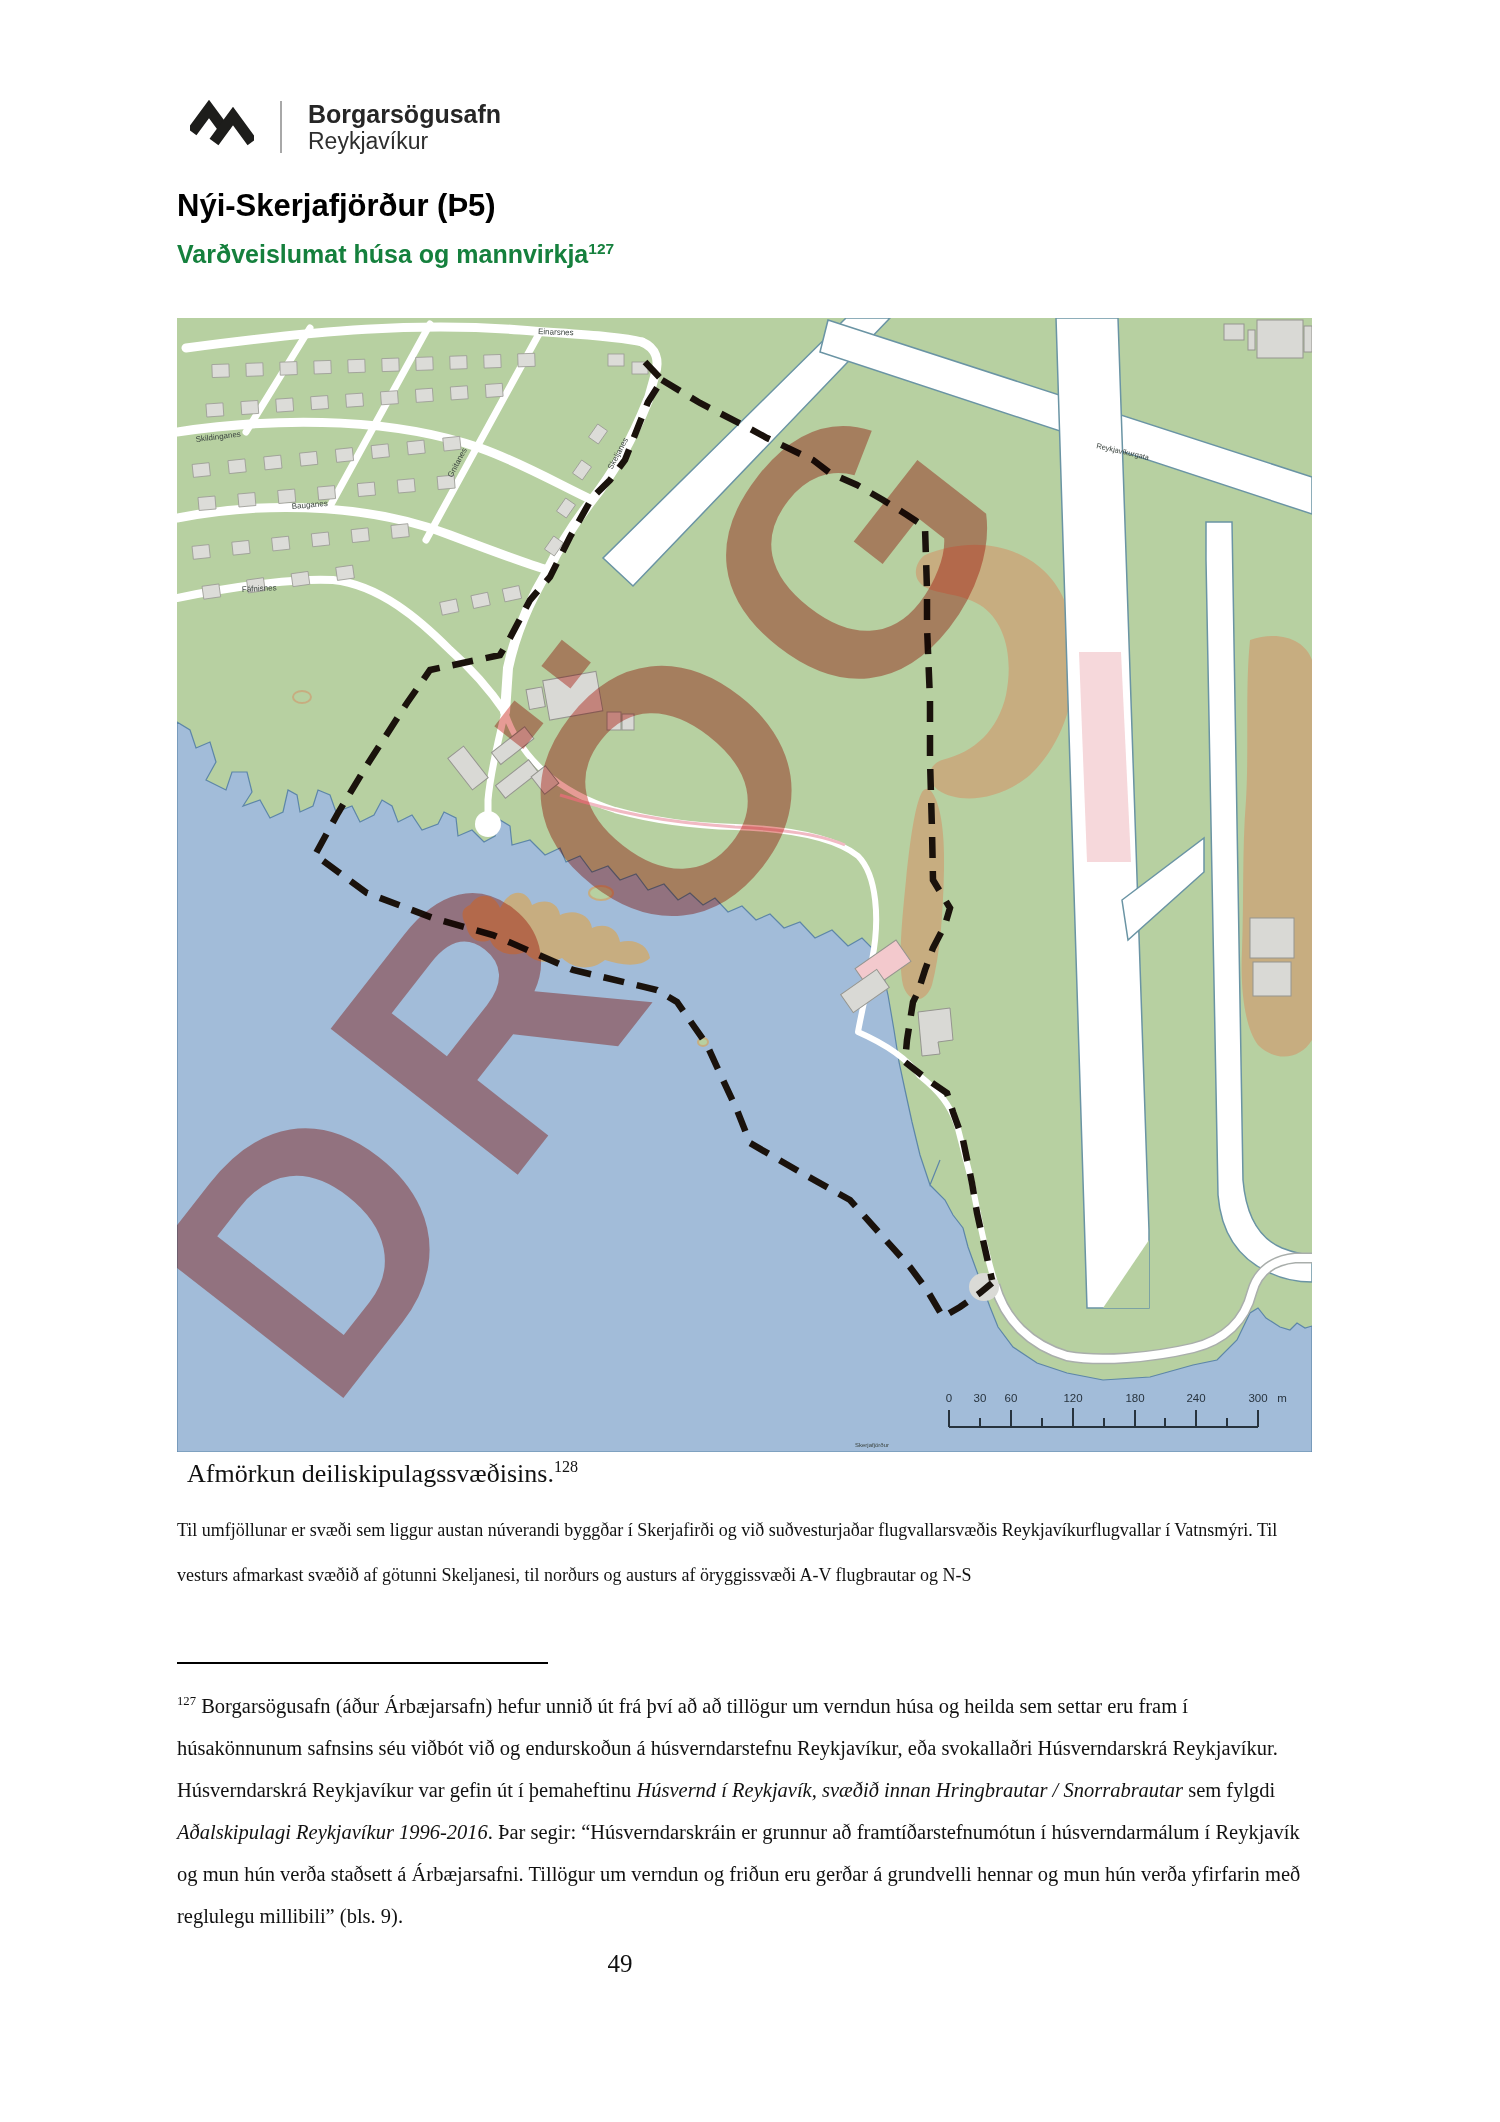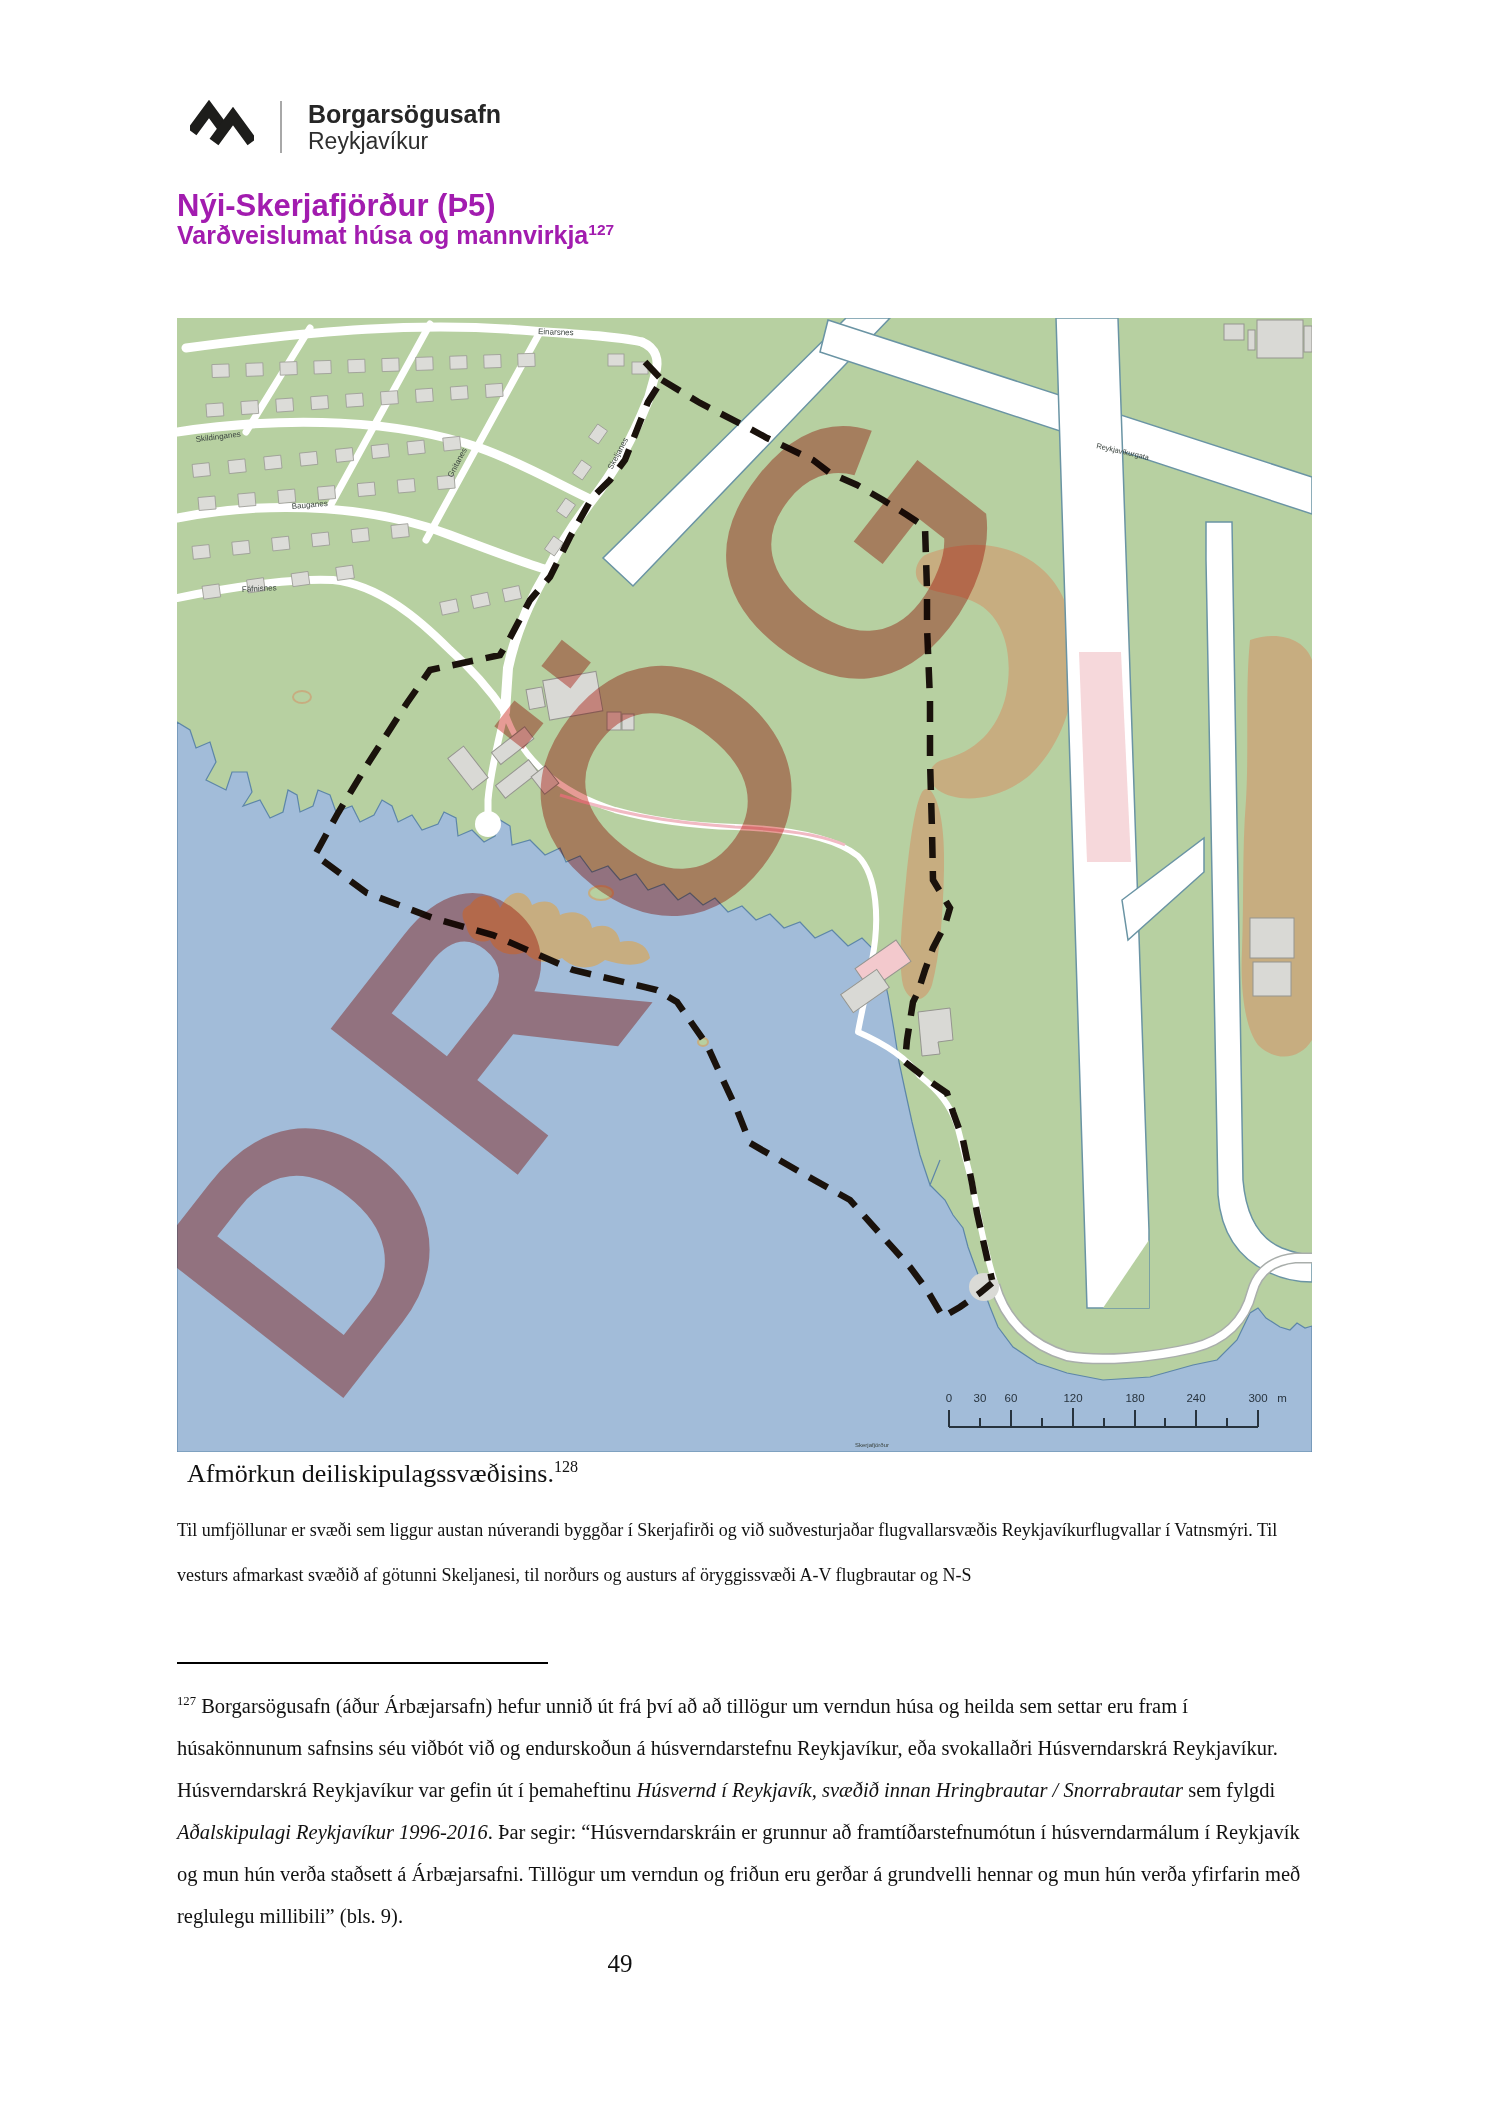--- a/index.html
+++ b/index.html
@@ -10,23 +10,23 @@
   
   #logo{left:190px;top:96px;display:flex;align-items:center;gap:26px;}
   #logo .divider{width:2px;height:52px;background:#a8a8a8;}
   #logo .lg-name{font-family:"Liberation Sans",sans-serif;font-weight:bold;
                  font-size:25px;color:#262626;line-height:27px;}
   #logo .lg-sub{font-family:"Liberation Sans",sans-serif;font-size:23px;
                 color:#2e2e2e;line-height:26px;}
 
   
   #title{left:177px;top:188px;font-family:"Liberation Sans",sans-serif;
-         font-weight:bold;font-size:31px;color:#a21caf;}
-  #subtitle{left:177px;top:221px;font-family:"Liberation Sans",sans-serif;
-            font-weight:bold;font-size:25px;color:#a21caf;}
+         font-weight:bold;font-size:31px;color:#000000;}
+  #subtitle{left:177px;top:240px;font-family:"Liberation Sans",sans-serif;
+            font-weight:bold;font-size:25px;color:#15803d;}
   sup{font-size:62%;}
 
   
   #map-wrap{left:177px;top:318px;width:1135px;height:1134px;overflow:hidden;}
   #map-svg{position:absolute;left:0;top:0;}
   #watermark{position:absolute;left:58px;top:852px;
              font-family:"Liberation Sans",sans-serif;font-weight:bold;
              font-size:345px;letter-spacing:34px;line-height:1;
              color:rgba(206,56,44,0.5);mix-blend-mode:multiply;
              transform:rotate(-52deg);transform-origin:0 50%;

